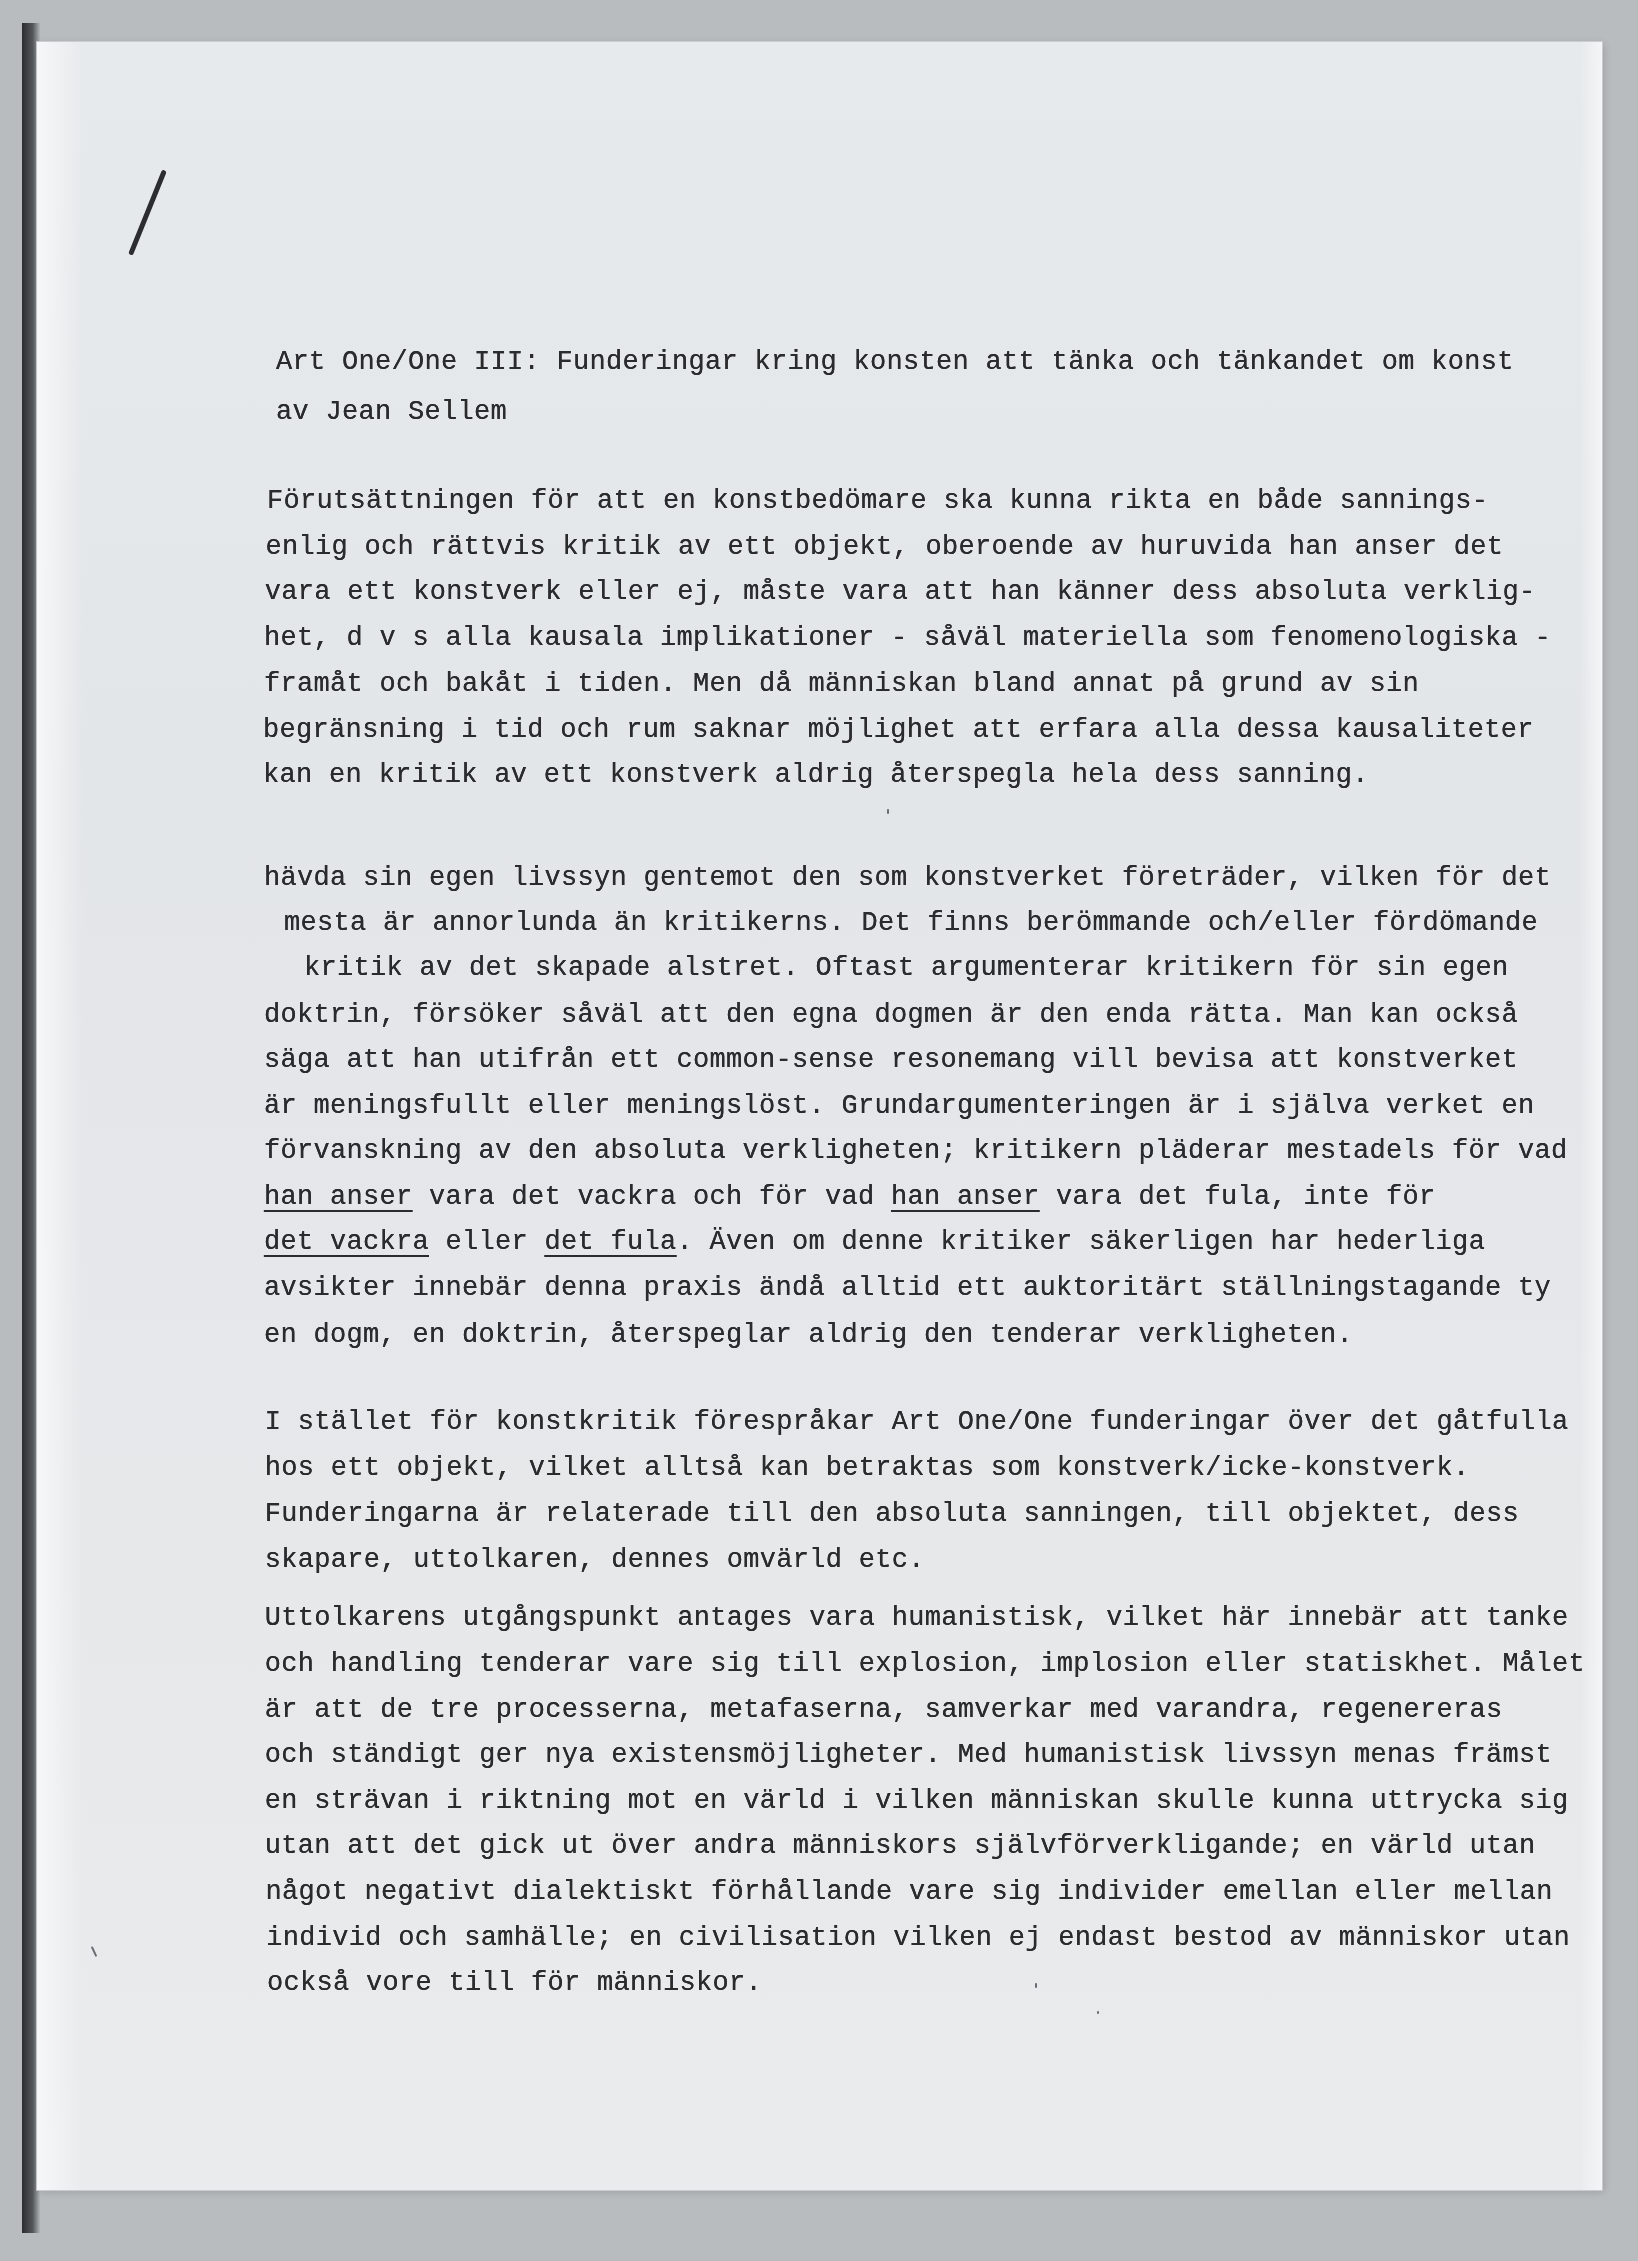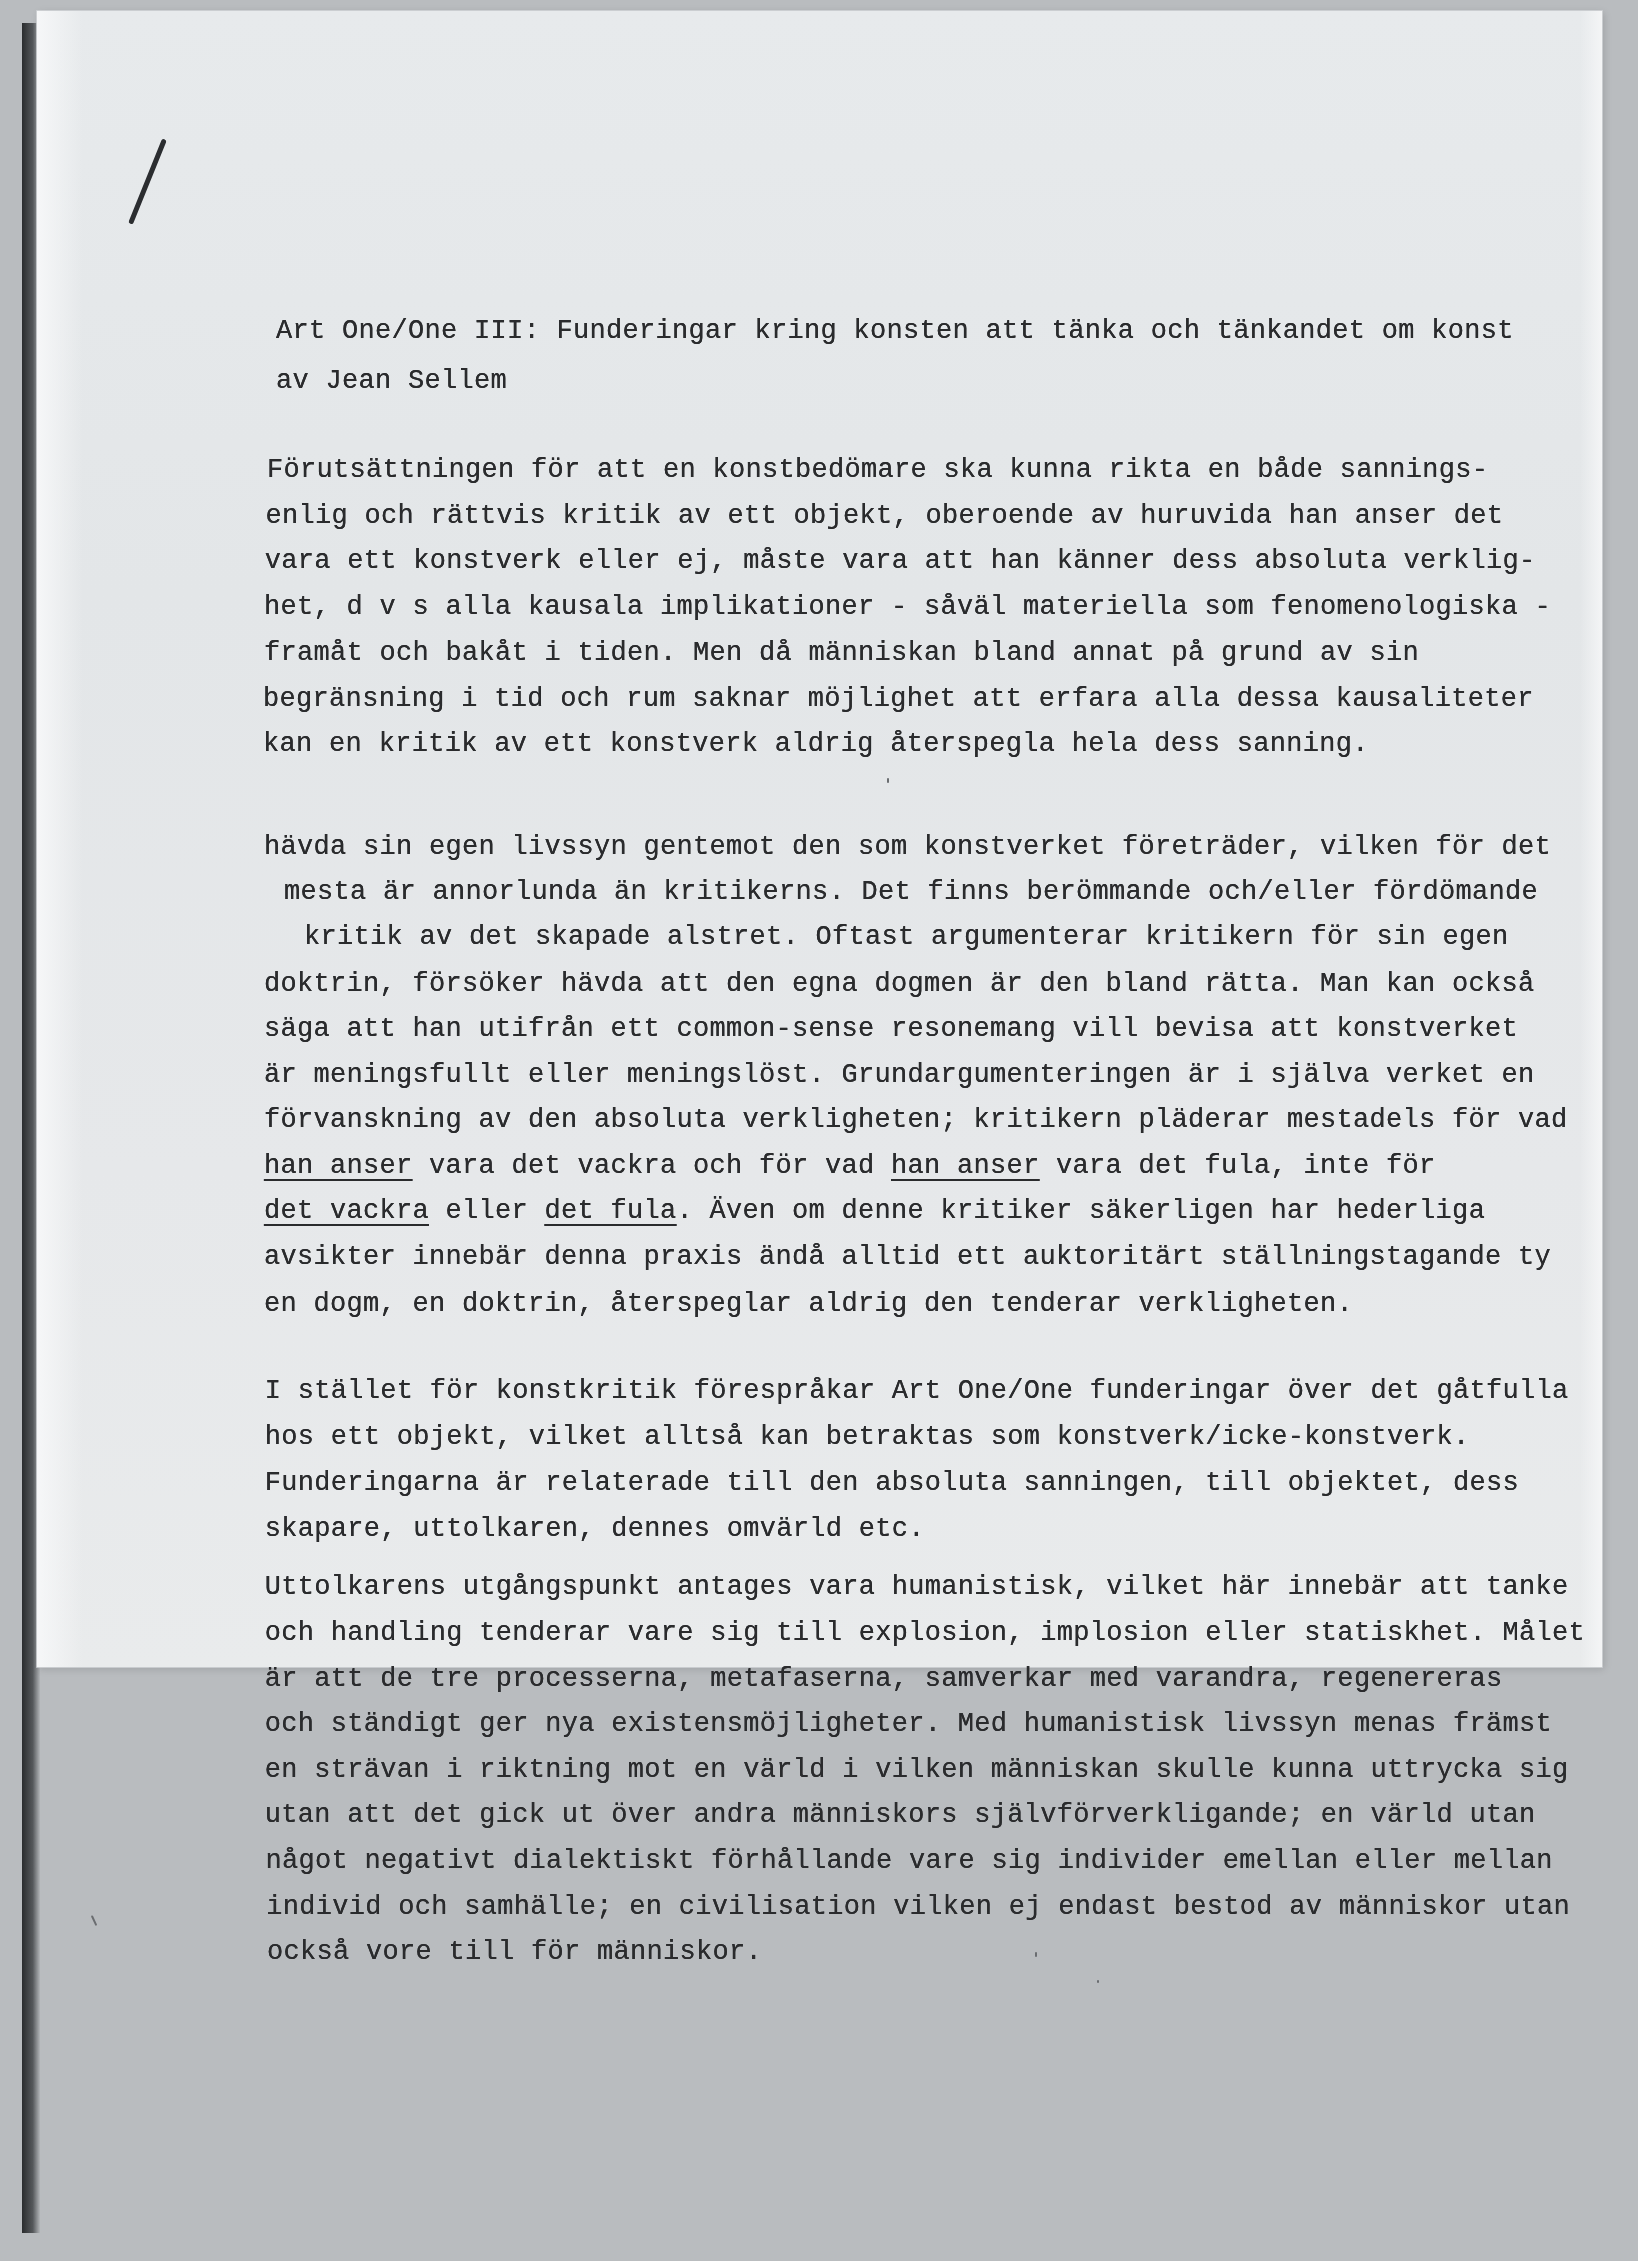--- a/index.html
+++ b/index.html
@@ -17,23 +17,23 @@
       position: absolute;
       left: 21.6px;
       top: 23px;
       width: 1585px;
       height: 2210px;
       background: linear-gradient(90deg, #2a2c2e 0px, #55585b 10.8px, rgba(0,0,0,0) 18.5px);
     }
     .page {
       position: absolute;
       left: 37px;
-      top: 11px;
+      top: 42px;
       width: 1565px;
-      height: 1656px;
+      height: 2148px;
       background: linear-gradient(180deg, #e7eaec 0%, #e3e6e8 35%, #e6e8ea 70%, #e9ebec 100%);
       box-shadow: 0 0 0 0.8px #d2d5d8, 1.5px 1.5px 7.7px rgba(0,0,0,0.15);
       text-decoration: underline;
     }
     .page::before {
       content: "";
       position: absolute;
       left: 0;
       top: 0;
       width: 46px;
@@ -120,21 +120,21 @@
       <div class="line" style="top:627px;left:-3.1px;">framåt och bakåt i tiden. Men då människan bland annat på grund av sin</div>
       <div class="line" style="top:673px;left:-3.9px;">begränsning i tid och rum saknar möjlighet att erfara alla dessa kausaliteter</div>
       <div class="line" style="top:718px;left:-3.9px;">kan en kritik av ett konstverk aldrig återspegla hela dess sanning.</div>
     </div>
 
     
     <div>
       <div class="line" style="top:821px;left:-3.1px;">hävda sin egen livssyn gentemot den som konstverket företräder, vilken för det</div>
       <div class="line" style="top:866px;left:-3.1px;margin-left:20px;">mesta är annorlunda än kritikerns. Det finns berömmande och/eller fördömande</div>
       <div class="line" style="top:911px;left:-3.1px;margin-left:40px;">kritik av det skapade alstret. Oftast argumenterar kritikern för sin egen</div>
-      <div class="line" style="top:958px;left:-3.1px;">doktrin, försöker hävda att den egna dogmen är den bland rätta. Man kan också</div>
+      <div class="line" style="top:958px;left:-3.1px;">doktrin, försöker såväl att den egna dogmen är den enda rätta. Man kan också</div>
       <div class="line" style="top:1003px;left:-3.1px;">säga att han utifrån ett common-sense resonemang vill bevisa att konstverket</div>
       <div class="line" style="top:1049px;left:-3.1px;">är meningsfullt eller meningslöst. Grundargumenteringen är i själva verket en</div>
       <div class="line" style="top:1094px;left:-3.1px;">förvanskning av den absoluta verkligheten; kritikern pläderar mestadels för vad</div>
       <div class="line" style="top:1140px;left:-3.1px;"><span class="ul">han anser</span><span> vara det vackra och för vad </span><span class="ul">han anser</span><span> vara det fula, inte för</span></div>
       <div class="line" style="top:1185px;left:-3.1px;"><span class="ul">det vackra</span><span> eller </span><span class="ul">det fula</span><span>. Även om denne kritiker säkerligen har hederliga</span></div>
       <div class="line" style="top:1231px;left:-3.1px;">avsikter innebär denna praxis ändå alltid ett auktoritärt ställningstagande ty</div>
       <div class="line" style="top:1278px;left:-3.1px;">en dogm, en doktrin, återspeglar aldrig den tenderar verkligheten.</div>
     </div>
 
     

